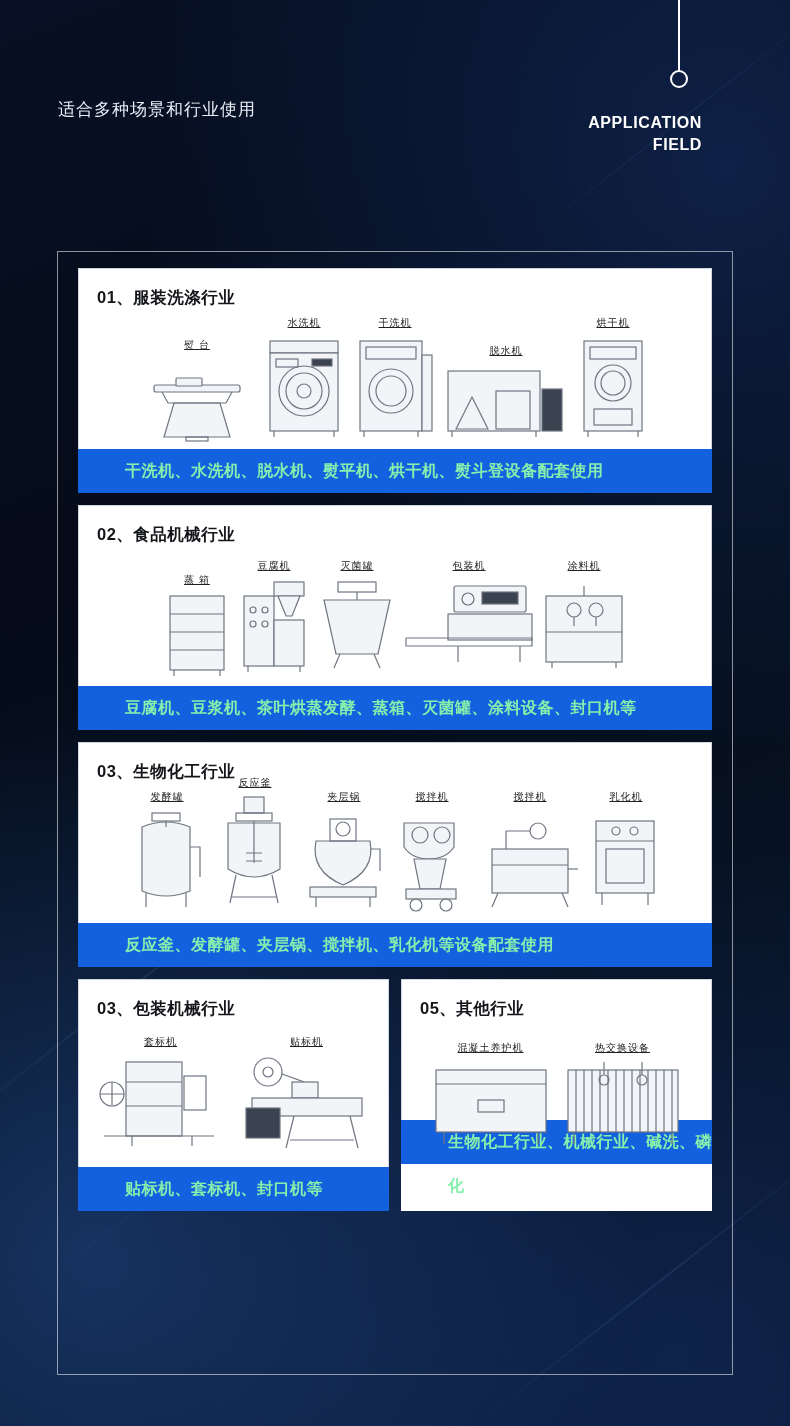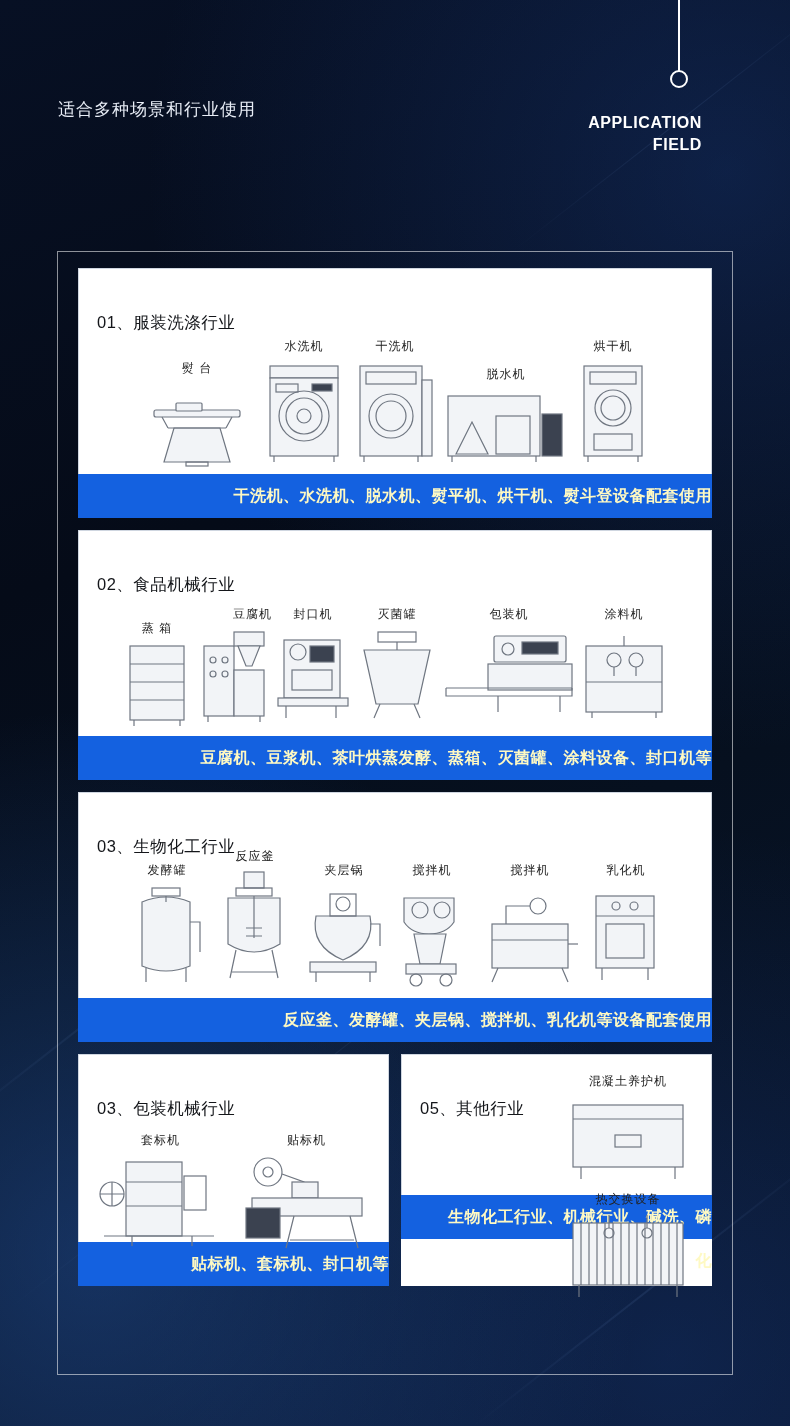--- a/index.html
+++ b/index.html
@@ -111,52 +111,52 @@
   }
   .card-body {
     border: 1px solid #cfd6e0;
     border-bottom: none;
     background: #ffffff;
     padding: 18px 18px 6px 18px;
     position: relative;
   }
   .card-head {
     font-size: 16.5px;
-    font-weight: normal;
+    font-weight: bold;
     color: #14161a;
     letter-spacing: 0.5px;
     margin-bottom: 6px;
-    margin-top: 25px;
   }
   .card-foot {
     background: #1461e0;
-    color: #fef9c3;
+    color: #86efac;
     font-size: 16px;
     font-weight: bold;
     letter-spacing: 0.5px;
     height: 44px;
     line-height: 44px;
-    text-align: right;
+    text-align: left;
     padding-left: 47px;
   }
 
   .row { position: relative; }
   .machines {
     display: flex;
     align-items: flex-end;
     justify-content: center;
     gap: 6px;
   }
   .mach { position: relative; text-align: center; }
   .mach .cap {
-    font-size: 12px;
+    font-size: 10px;
     color: #222;
     white-space: nowrap;
     margin-bottom: 3px;
     letter-spacing: 1px;
+    text-decoration: underline;
   }
   .mach svg { display: block; margin: 0 auto; }
 
   
   .two-col { display: flex; gap: 12px; }
   .two-col .card { flex: 1; margin-bottom: 0; }
   .col-left  { width: 306px; }
   .col-right { width: 306px; }
 
   .drawline { stroke: #6f7681; fill: none; stroke-width: 1.2; }
@@ -266,46 +266,35 @@
 
           <div class="mach" style="width:74px;">
             <div class="cap" style="margin-top:5px;text-align:center;">蒸 箱</div>
             <svg width="74" height="90" viewBox="0 0 74 90">
               <rect class="drawfill" x="10" y="6" width="54" height="74"></rect>
               <path class="drawline" d="M10 24 H64 M10 42 H64 M10 60 H64"></path>
               <path class="drawline" d="M14 80 L14 86 M60 80 L60 86"></path>
             </svg>
           </div>
 
-          <div class="mach" style="width:76px;text-align:right;">
+          <div class="mach" style="width:76px;">
             <div class="cap">豆腐机</div>
             <svg width="76" height="104" viewBox="0 0 76 104">
               <rect class="drawfill" x="8" y="20" width="30" height="70"></rect>
               <circle class="drawline" cx="17" cy="34" r="3"></circle>
               <circle class="drawline" cx="29" cy="34" r="3"></circle>
               <circle class="drawline" cx="17" cy="48" r="3"></circle>
               <circle class="drawline" cx="29" cy="48" r="3"></circle>
               <rect class="drawfill" x="38" y="6" width="30" height="14"></rect>
               <path class="drawfill" d="M42 20 L64 20 L56 40 L50 40 Z"></path>
               <rect class="drawfill" x="38" y="44" width="30" height="46"></rect>
               <path class="drawline" d="M12 90 L12 96 M64 90 L64 96"></path>
             </svg>
           </div>
 
-          <div class="mach" style="width:78px;">
-            <div class="cap">封口机</div>
-            <svg width="78" height="104" viewBox="0 0 78 104">
-              <rect class="drawfill" x="10" y="14" width="56" height="58"></rect>
-              <circle class="drawline" cx="24" cy="26" r="8"></circle>
-              <rect class="darkfill" x="36" y="20" width="24" height="16"></rect>
-              <rect class="drawline" x="18" y="44" width="40" height="20"></rect>
-              <rect class="drawfill" x="4" y="72" width="70" height="8"></rect>
-              <path class="drawline" d="M12 80 L12 92 M62 80 L62 92"></path>
-            </svg>
-          </div>
 
           <div class="mach" style="width:86px;">
             <div class="cap">灭菌罐</div>
             <svg width="86" height="104" viewBox="0 0 86 104">
               <rect class="drawline" x="24" y="6" width="38" height="10"></rect>
               <path class="drawfill" d="M10 24 L76 24 L64 78 L22 78 Z"></path>
               <path class="drawline" d="M43 16 L43 24"></path>
               <path class="drawline" d="M26 78 L20 92 M60 78 L66 92"></path>
             </svg>
           </div>
@@ -459,21 +448,21 @@
             </div>
 
           </div>
         </div>
         <div class="card-foot">贴标机、套标机、封口机等</div>
       </div>
 
       <div class="card col-right">
         <div class="card-body" style="height:141px;">
           <div class="card-head">05、其他行业</div>
-          <div class="row machines" style="height:128px; gap:2px;flex-direction:column;">
+          <div class="row machines" style="height:128px; gap:2px;">
 
             <div class="mach" style="width:130px;">
               <div class="cap">混凝土养护机</div>
               <svg width="130" height="96" viewBox="0 0 130 96">
                 <rect class="drawfill" x="10" y="12" width="110" height="62"></rect>
                 <path class="drawline" d="M10 26 H120"></path>
                 <rect class="drawline" x="52" y="42" width="26" height="12"></rect>
                 <path class="drawline" d="M18 74 L18 86 M112 74 L112 86"></path>
               </svg>
             </div>

